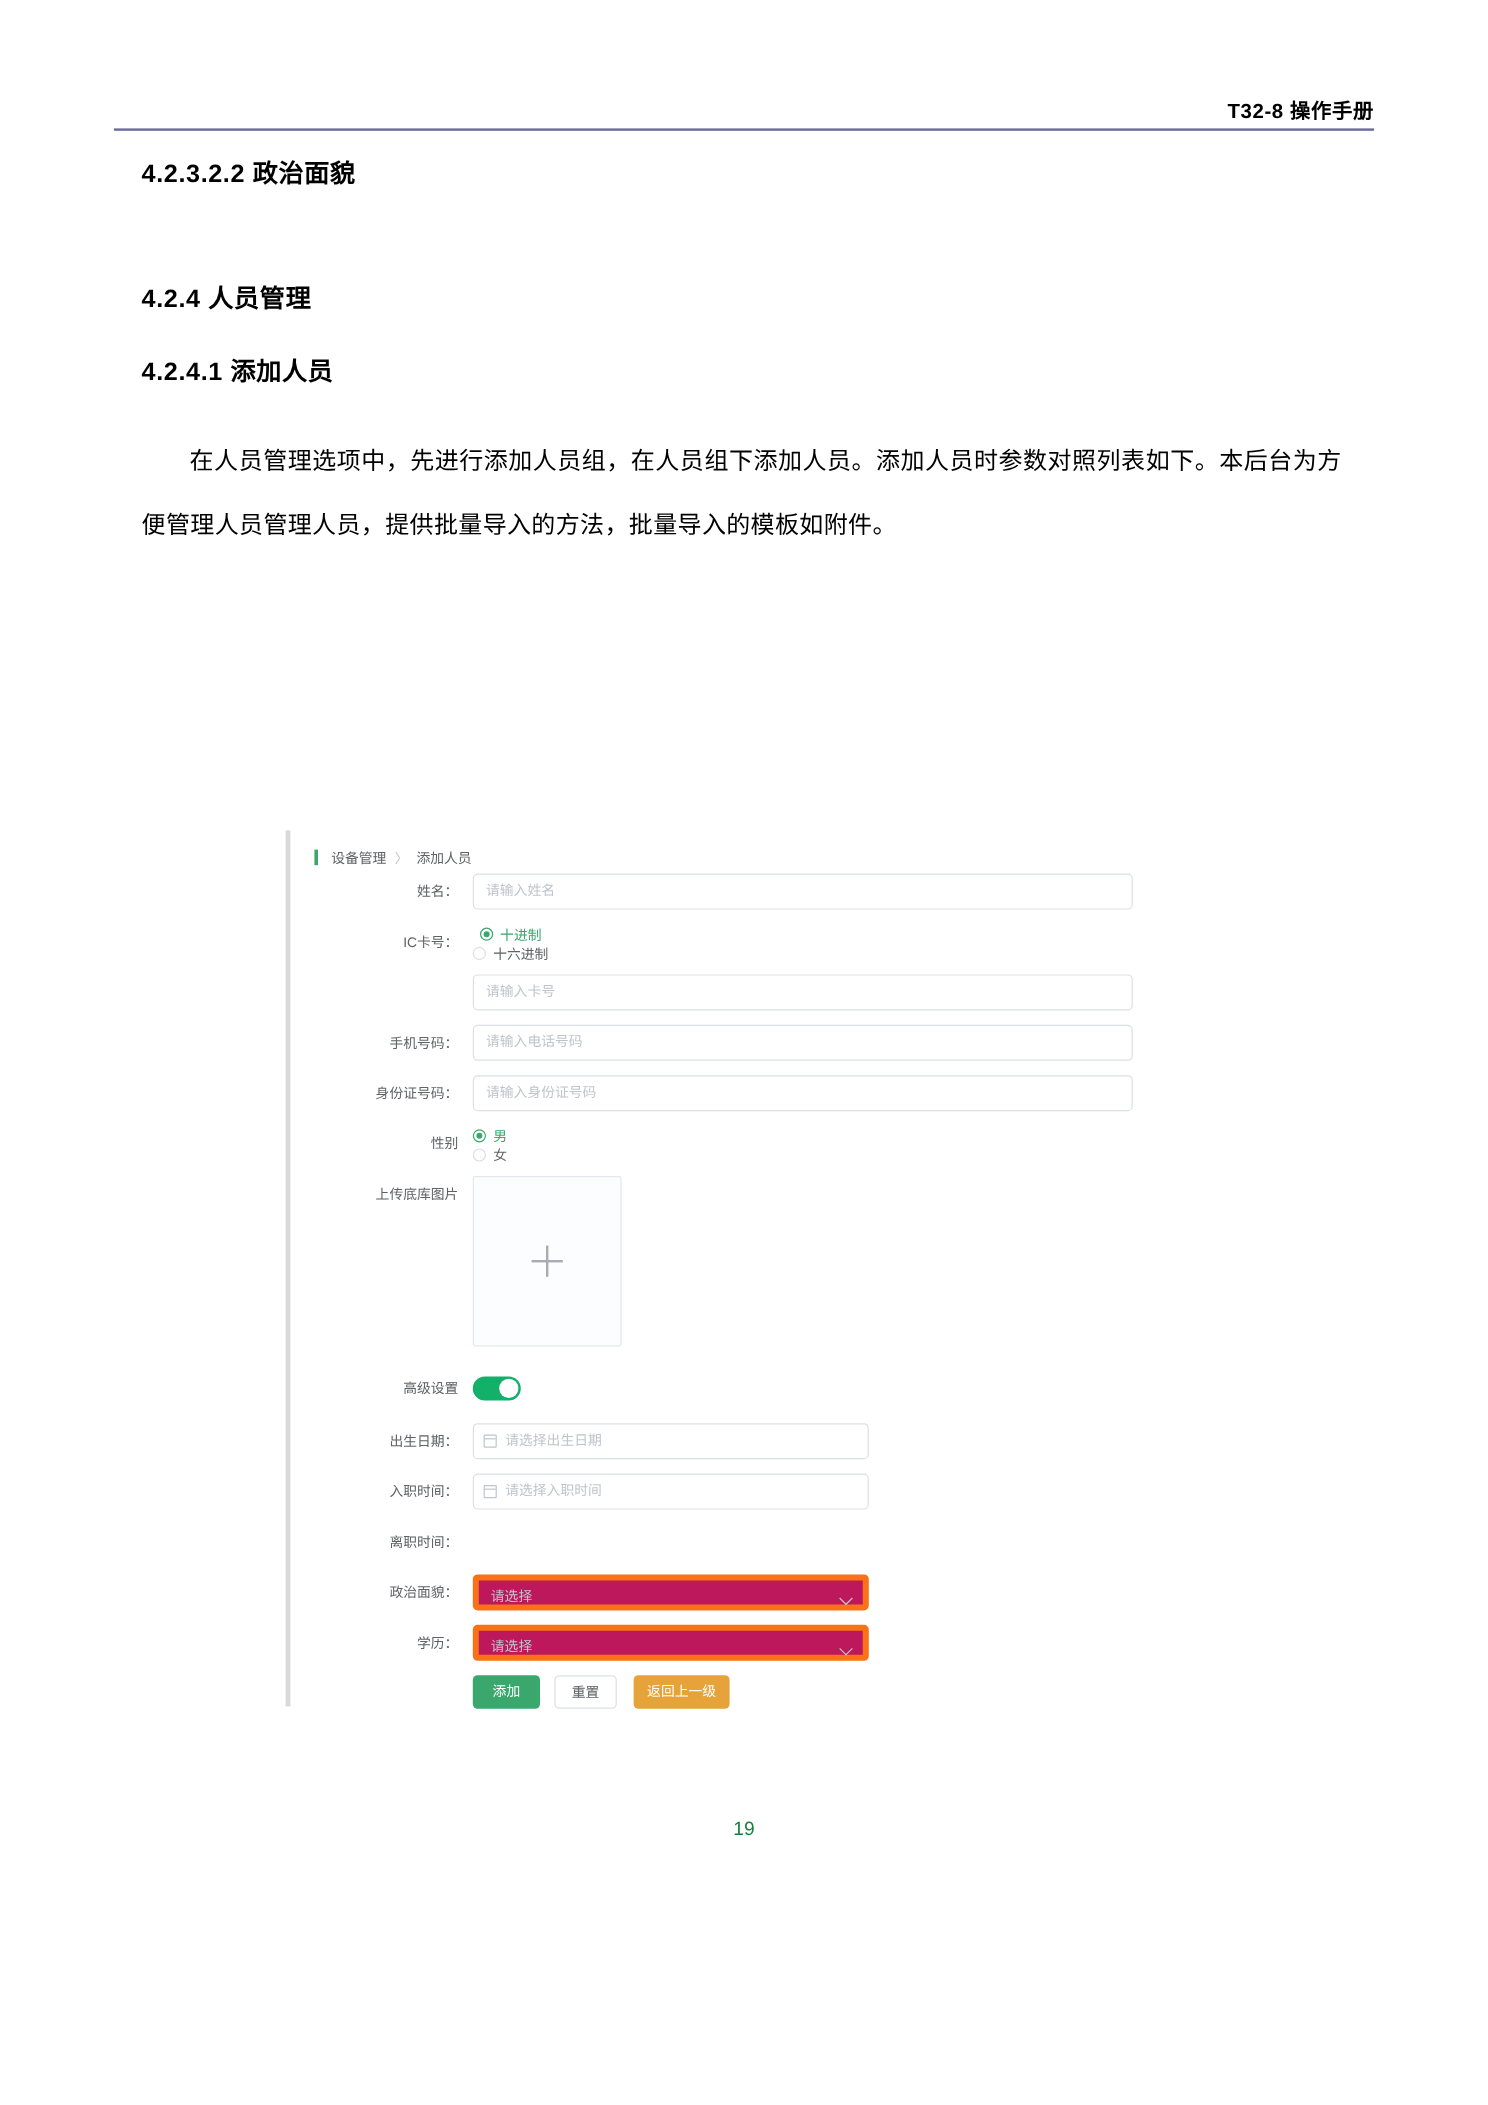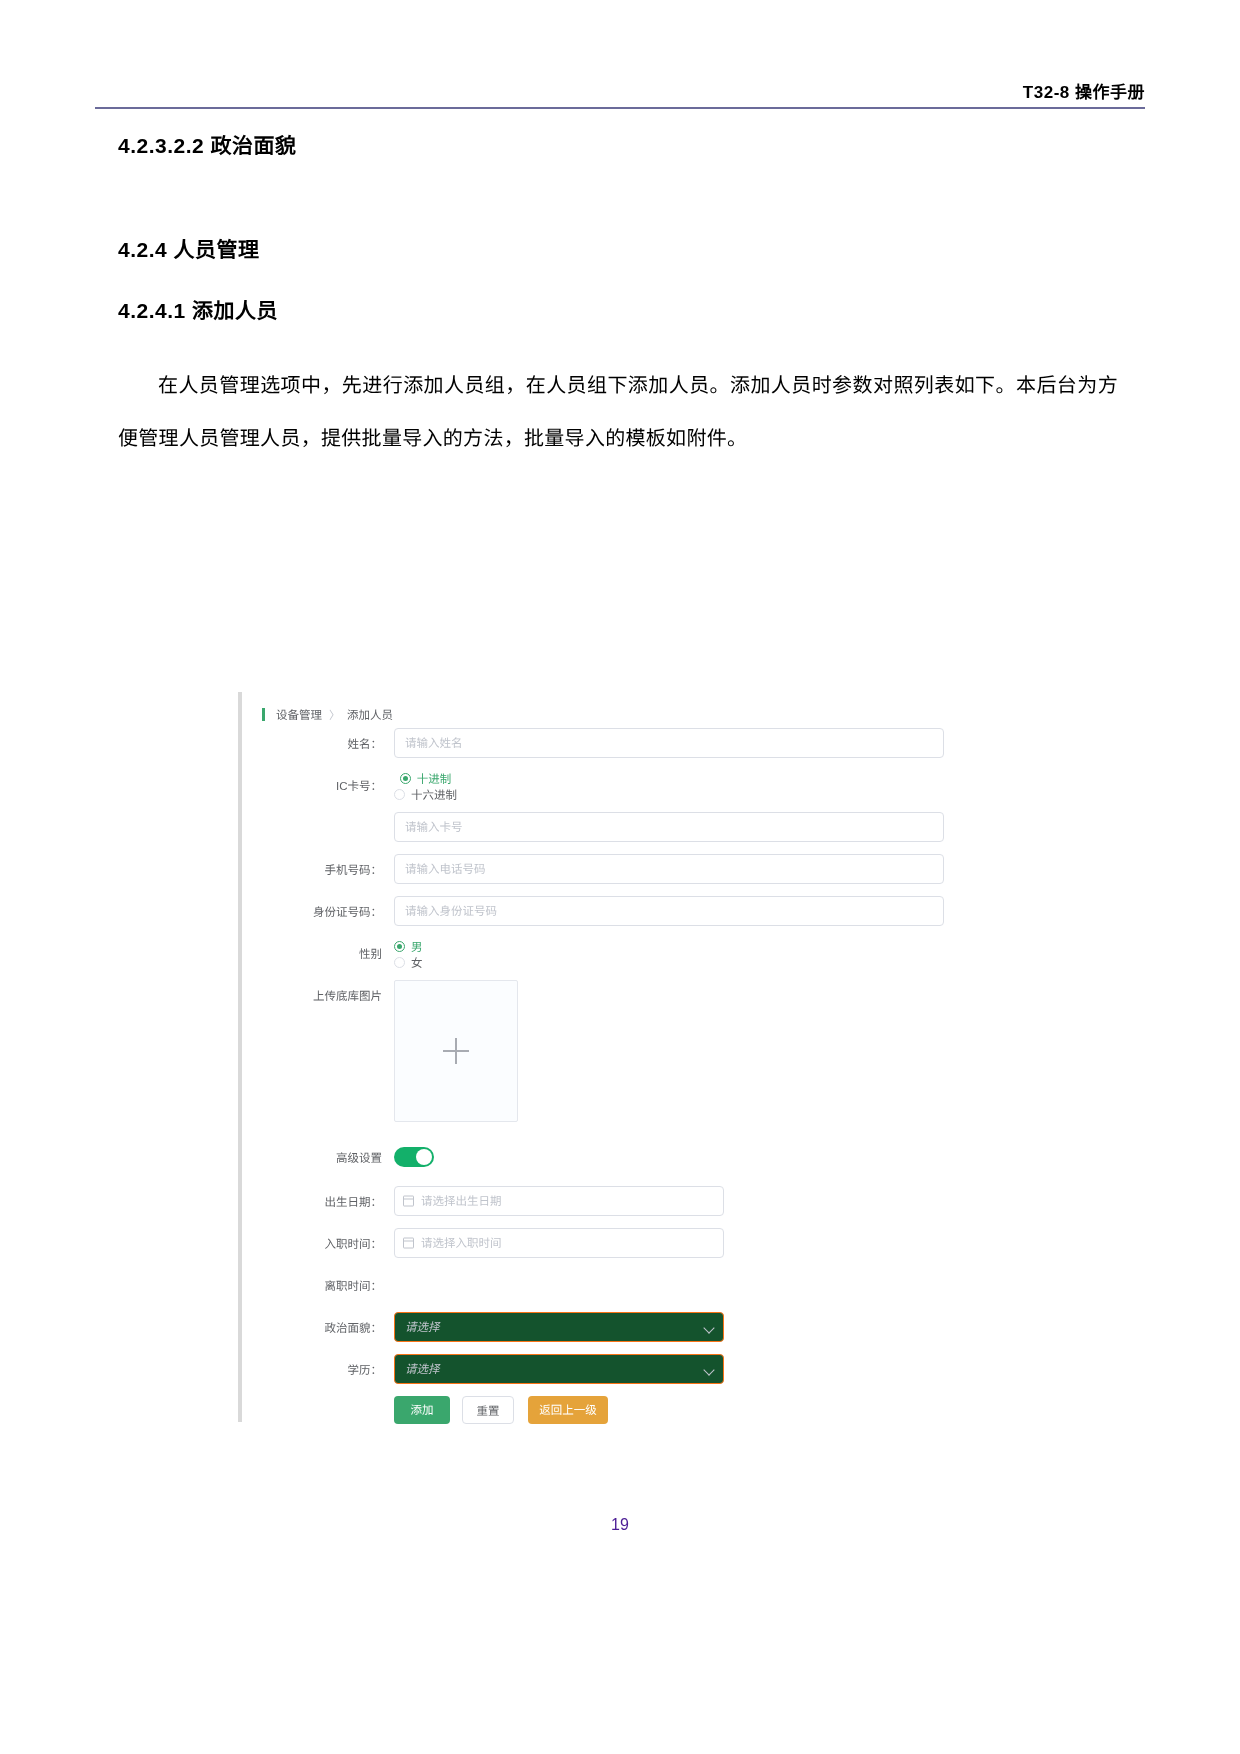--- a/index.html
+++ b/index.html
@@ -178,29 +178,28 @@
     position: absolute;
     left: 0; top: 2px;
     width: 9px;
     height: 1px;
     background: #c0c4cc;
   }
   .select {
     box-sizing: border-box;
     width: 330px;
     height: 30px;
-    border: 1px solid #f97316;
+    border: 5px solid #f97316;
     border-radius: 4px;
-    background: #14532d;
+    background: #be185d;
     font-size: 11.5px;
     color: #c0c4cc;
     line-height: 28px;
     padding: 0 10px;
     position: relative;
-    font-style: italic;
   }
   .chev {
     position: absolute;
     right: 10px;
     top: 11px;
     width: 7px;
     height: 7px;
     border-right: 1px solid #c0c4cc;
     border-bottom: 1px solid #c0c4cc;
     transform: rotate(45deg);
@@ -332,21 +331,21 @@
   }
 
   
   .footer {
     position: absolute;
     left: 0;
     top: 1516px;
     width: 1240px;
     text-align: center;
     font-size: 16px;
-    color: #4c1d95;
+    color: #15803d;
   }
 </style>
 </head>
 <body>
 
 <div class="page">
 
   <div class="header">T32-8 操作手册</div>
   <div class="header-rule"></div>
 

